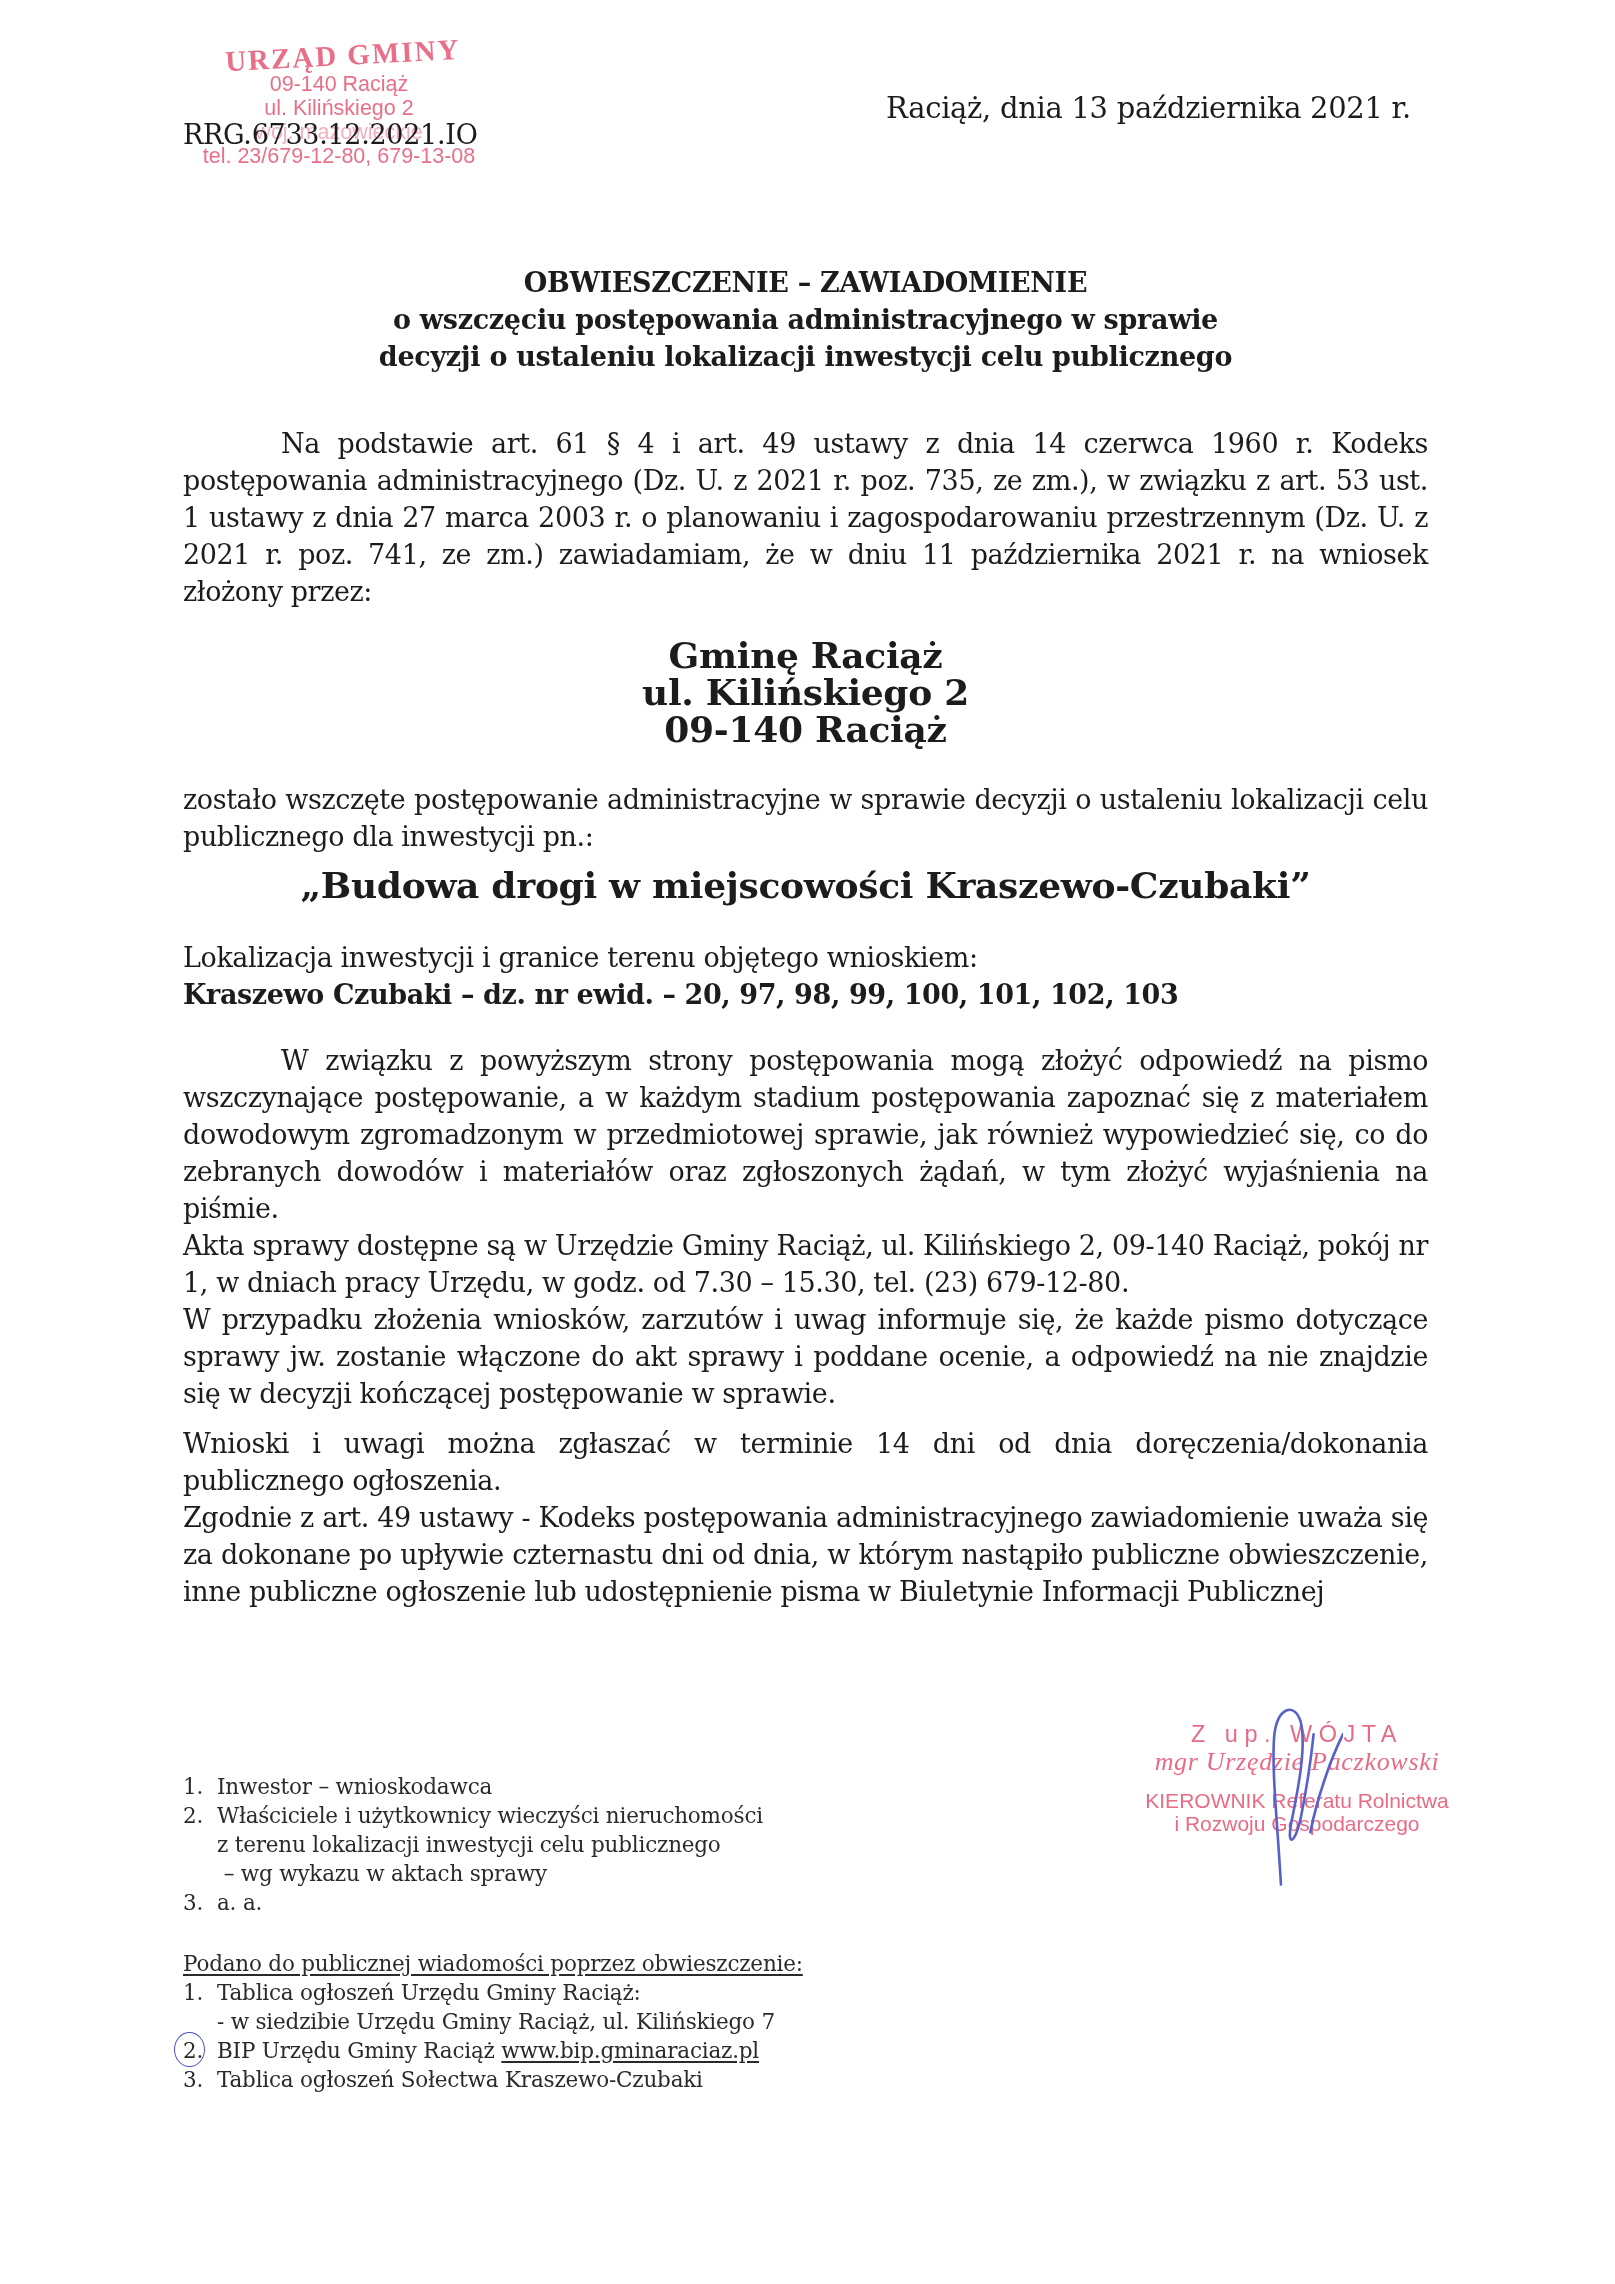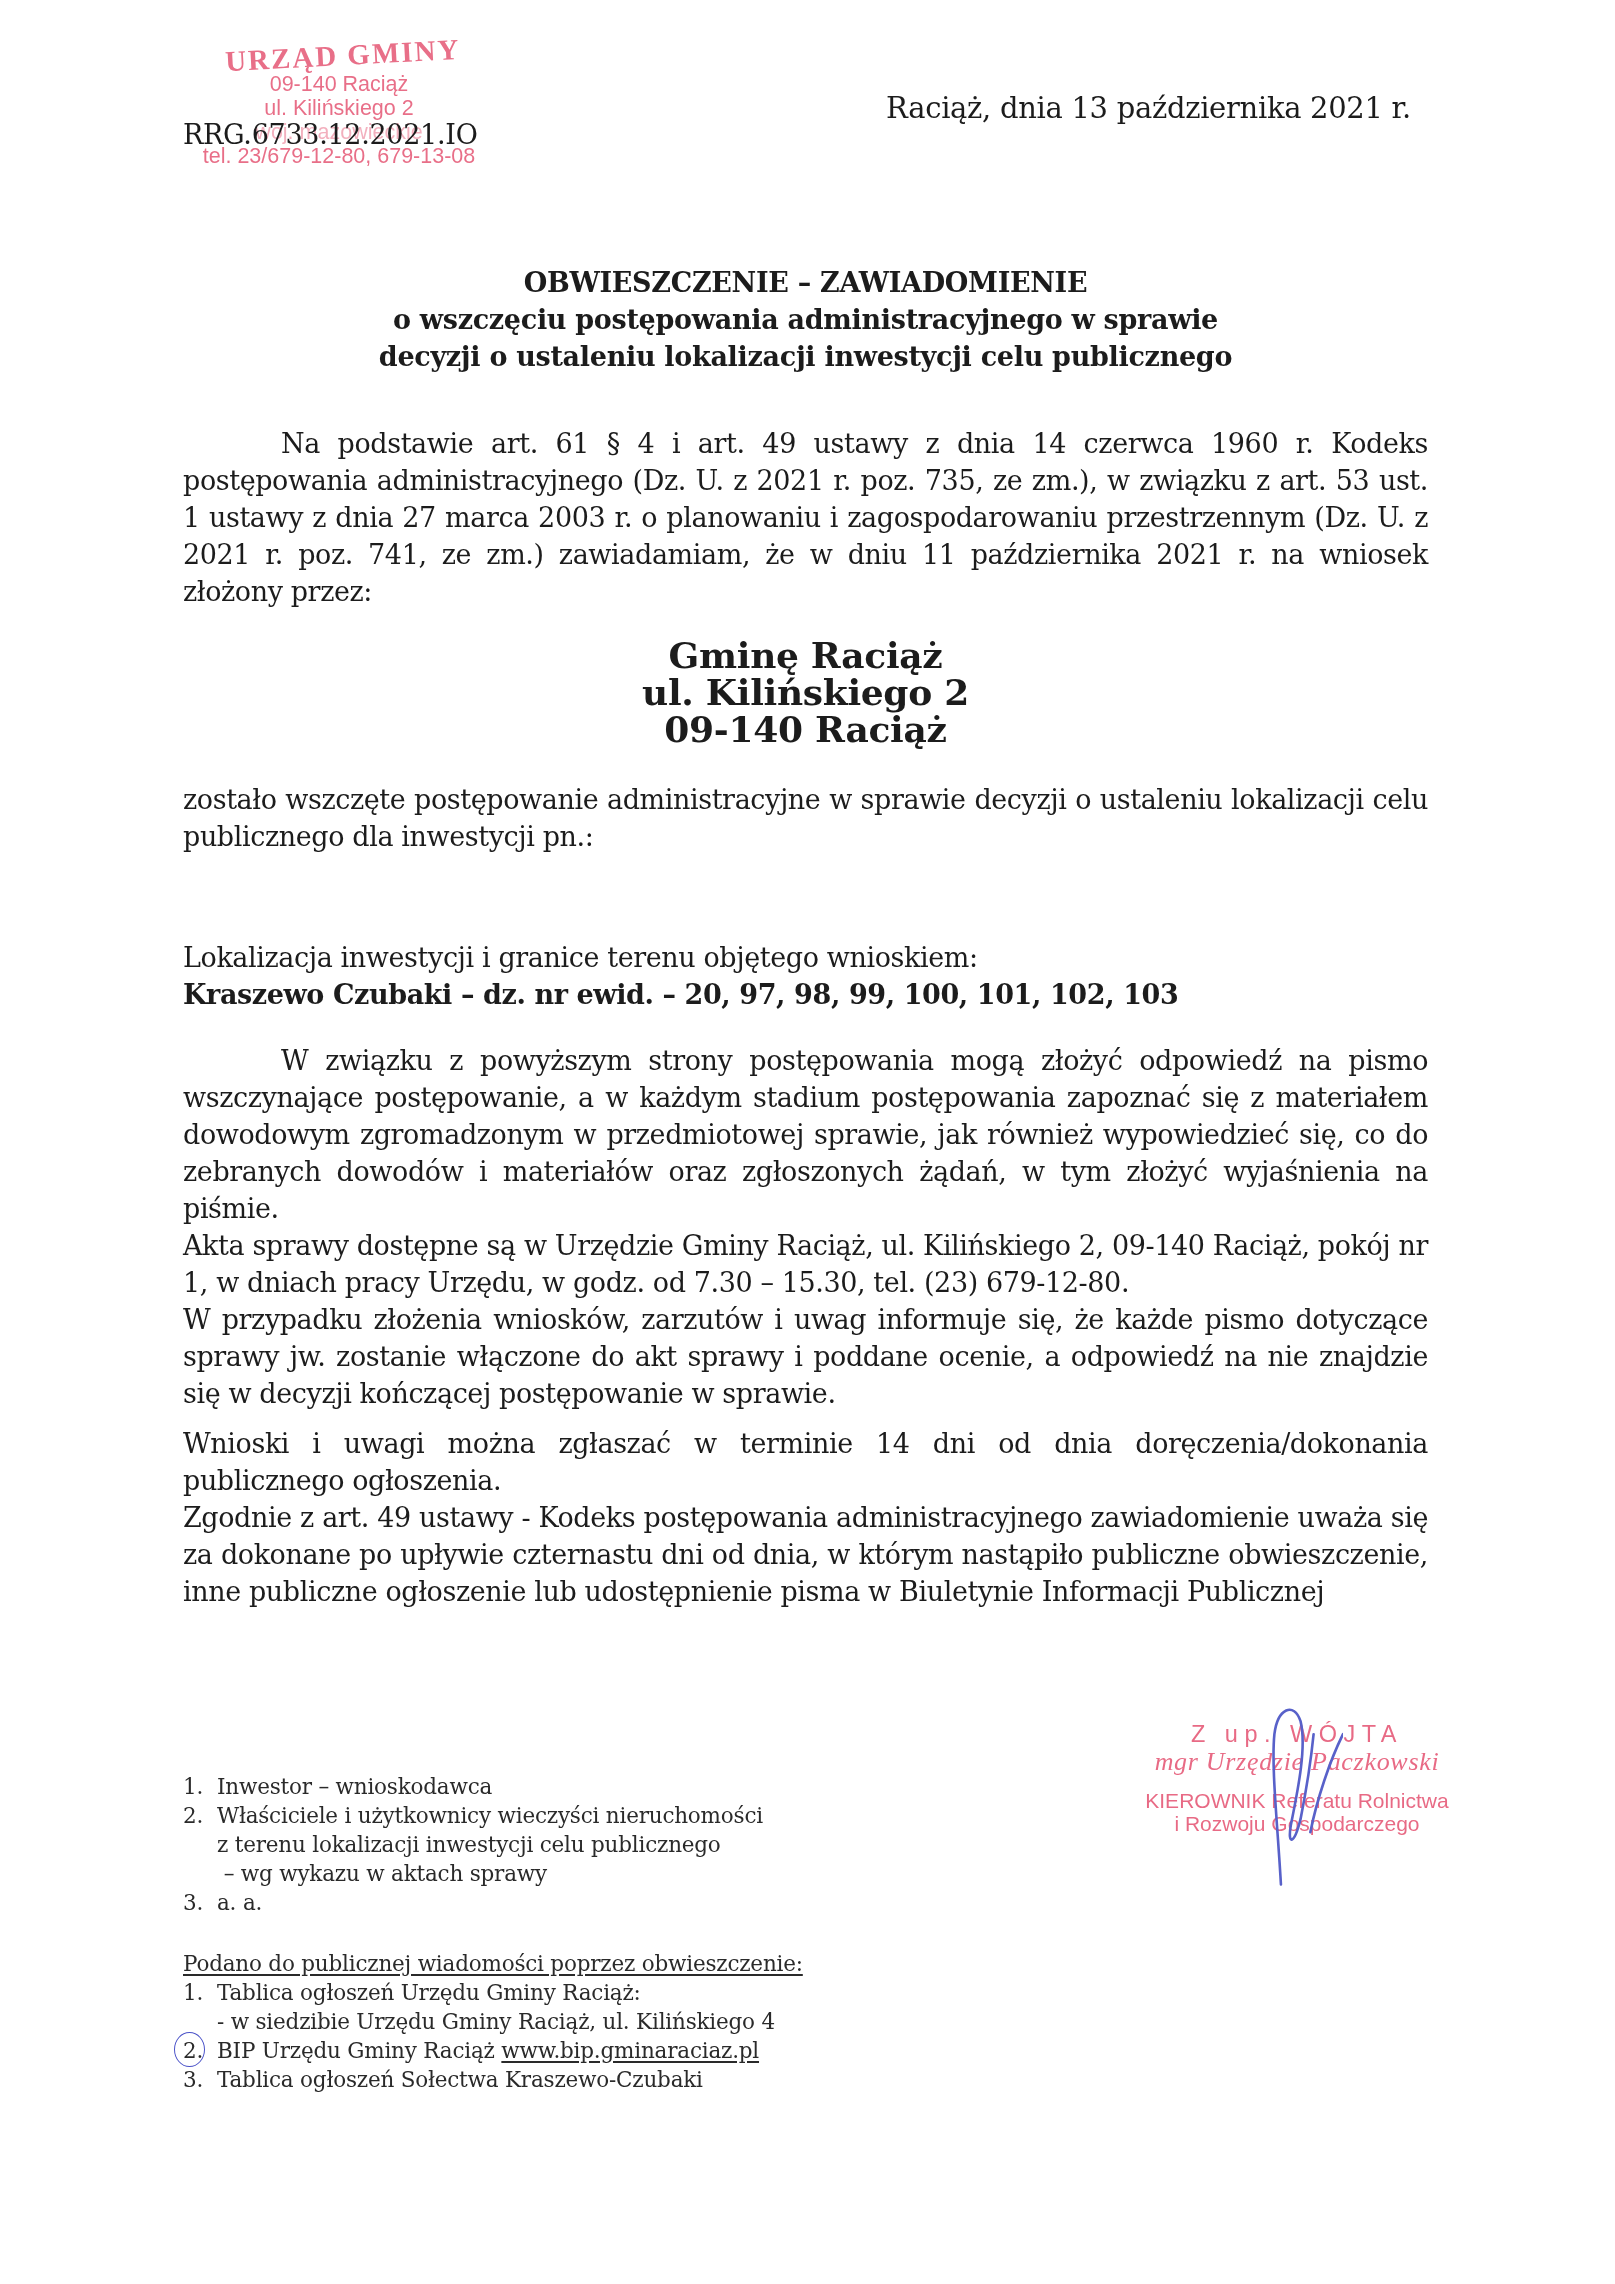--- a/index.html
+++ b/index.html
@@ -76,20 +76,21 @@
   <div class="abs center-bold serif" style="top:637px;">
     <div>Gminę Raciąż</div>
     <div>ul. Kilińskiego 2</div>
     <div>09-140 Raciąż</div>
   </div>
 
   <div class="abs para body-text" style="top:781px;">
     <p>zostało wszczęte postępowanie administracyjne w sprawie decyzji o ustaleniu lokalizacji celu publicznego dla inwestycji pn.:</p>
   </div>
 
+  <div class="abs center-bold serif" style="top:867px;">„Budowa drogi w miejscowości Kraszewo-Czubaki”</div>
 
   <div class="abs para body-text" style="top:939px; text-align:left;">
     <p>Lokalizacja inwestycji i granice terenu objętego wnioskiem:</p>
     <p class="bold-line">Kraszewo Czubaki – dz. nr ewid. – 20, 97, 98, 99, 100, 101, 102, 103</p>
   </div>
 
   <div class="abs para body-text" style="top:1042px;">
     <p class="indent">W związku z powyższym strony postępowania mogą złożyć odpowiedź na pismo wszczynające postępowanie, a w każdym stadium postępowania zapoznać się z materiałem dowodowym zgromadzonym w przedmiotowej sprawie, jak również wypowiedzieć się, co do zebranych dowodów i materiałów oraz zgłoszonych żądań, w tym złożyć wyjaśnienia na piśmie.</p>
     <p>Akta sprawy dostępne są w Urzędzie Gminy Raciąż, ul. Kilińskiego 2, 09-140 Raciąż, pokój nr 1, w dniach pracy Urzędu, w godz. od 7.30 – 15.30, tel. (23) 679-12-80.</p>
     <p>W przypadku złożenia wniosków, zarzutów i uwag informuje się, że każde pismo dotyczące sprawy jw. zostanie włączone do akt sprawy i poddane ocenie, a odpowiedź na nie znajdzie się w decyzji kończącej postępowanie w sprawie.</p>
@@ -128,21 +129,21 @@
       </li>
     </ol>
   </div>
 
   <div class="abs lists serif" style="top:1949px;">
     <div class="underline">Podano do publicznej wiadomości poprzez obwieszczenie:</div>
     <ol>
       <li>
         <span class="num">1.</span>
         <span>Tablica ogłoszeń Urzędu Gminy Raciąż:</span>
-        <span class="sub">- w siedzibie Urzędu Gminy Raciąż, ul. Kilińskiego 4</span>
+        <span class="sub">- w siedzibie Urzędu Gminy Raciąż, ul. Kilińskiego 7</span>
       </li>
       <li>
         <span class="circle-mark"></span>
         <span class="num">2.</span>
         <span style="white-space:pre">BIP Urzędu Gminy Raciąż </span><a class="underline" style="color:inherit;">www.bip.gminaraciaz.pl</a>
       </li>
       <li>
         <span class="num">3.</span>
         <span>Tablica ogłoszeń Sołectwa Kraszewo-Czubaki</span>
       </li>

